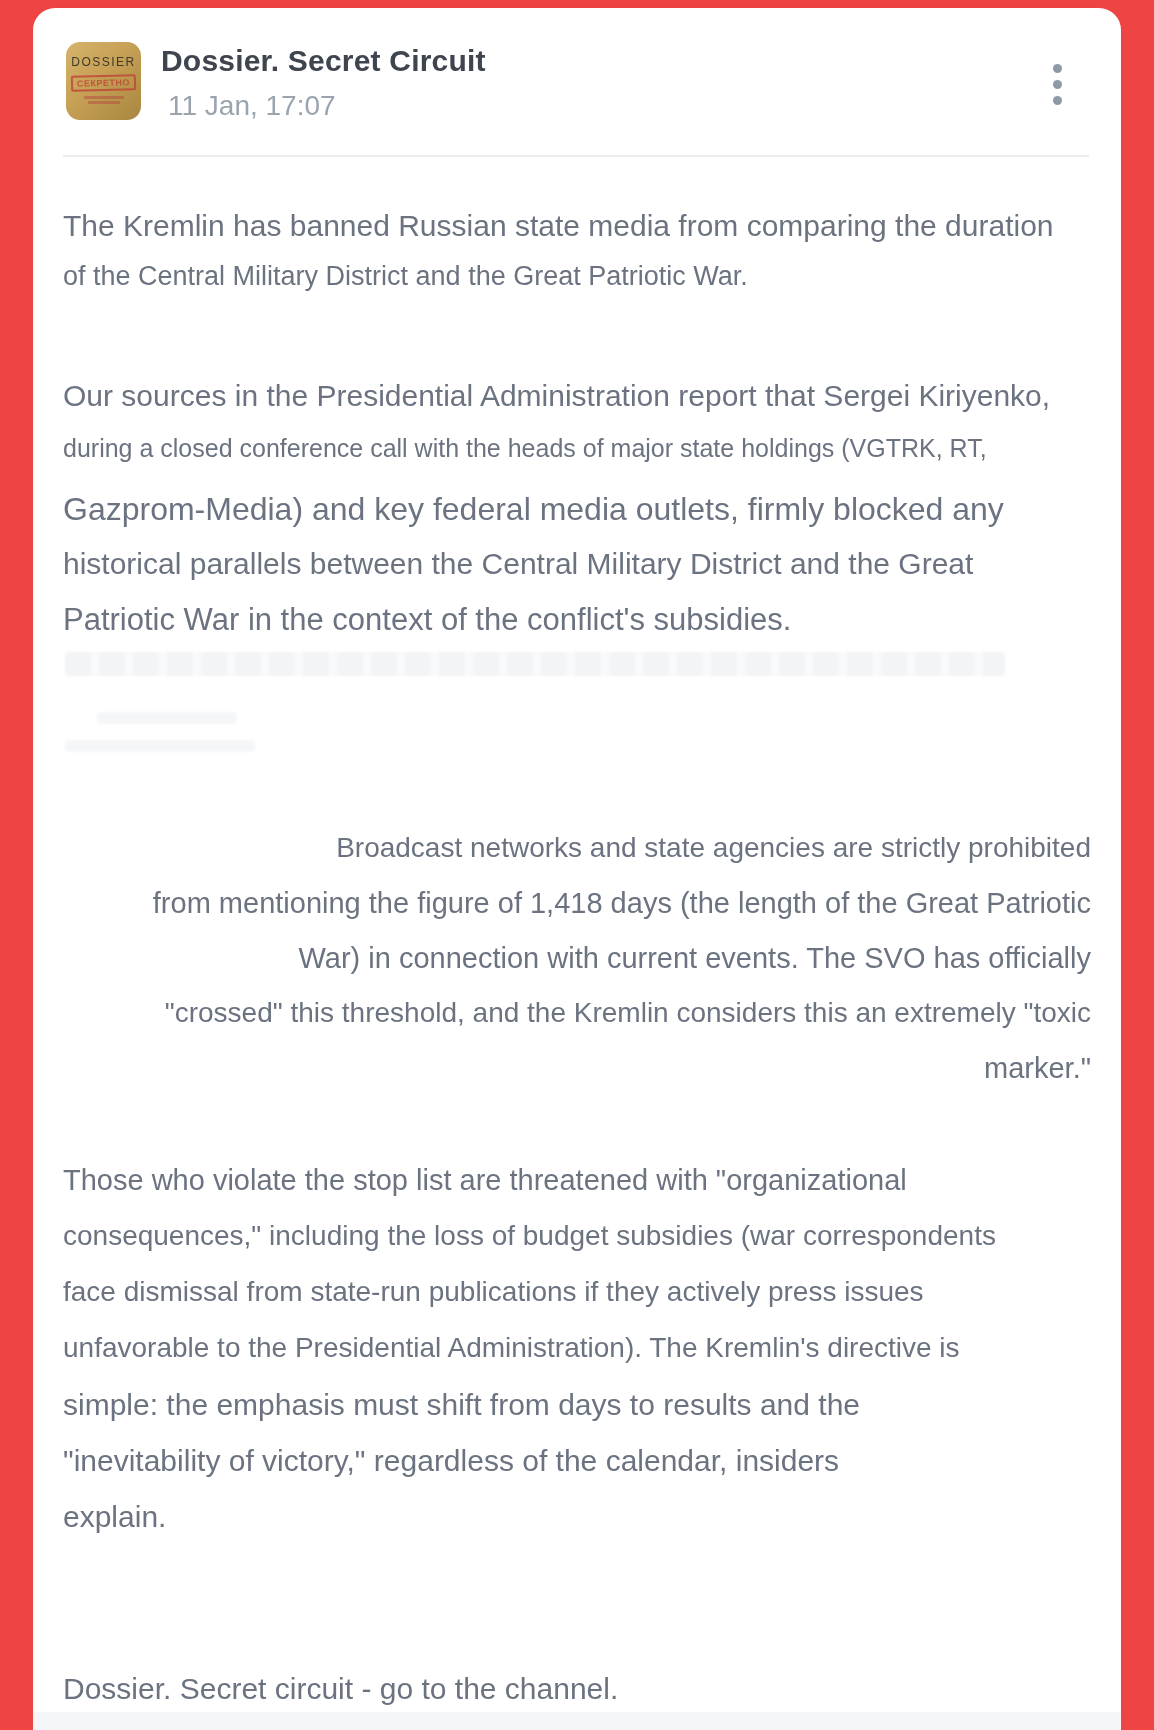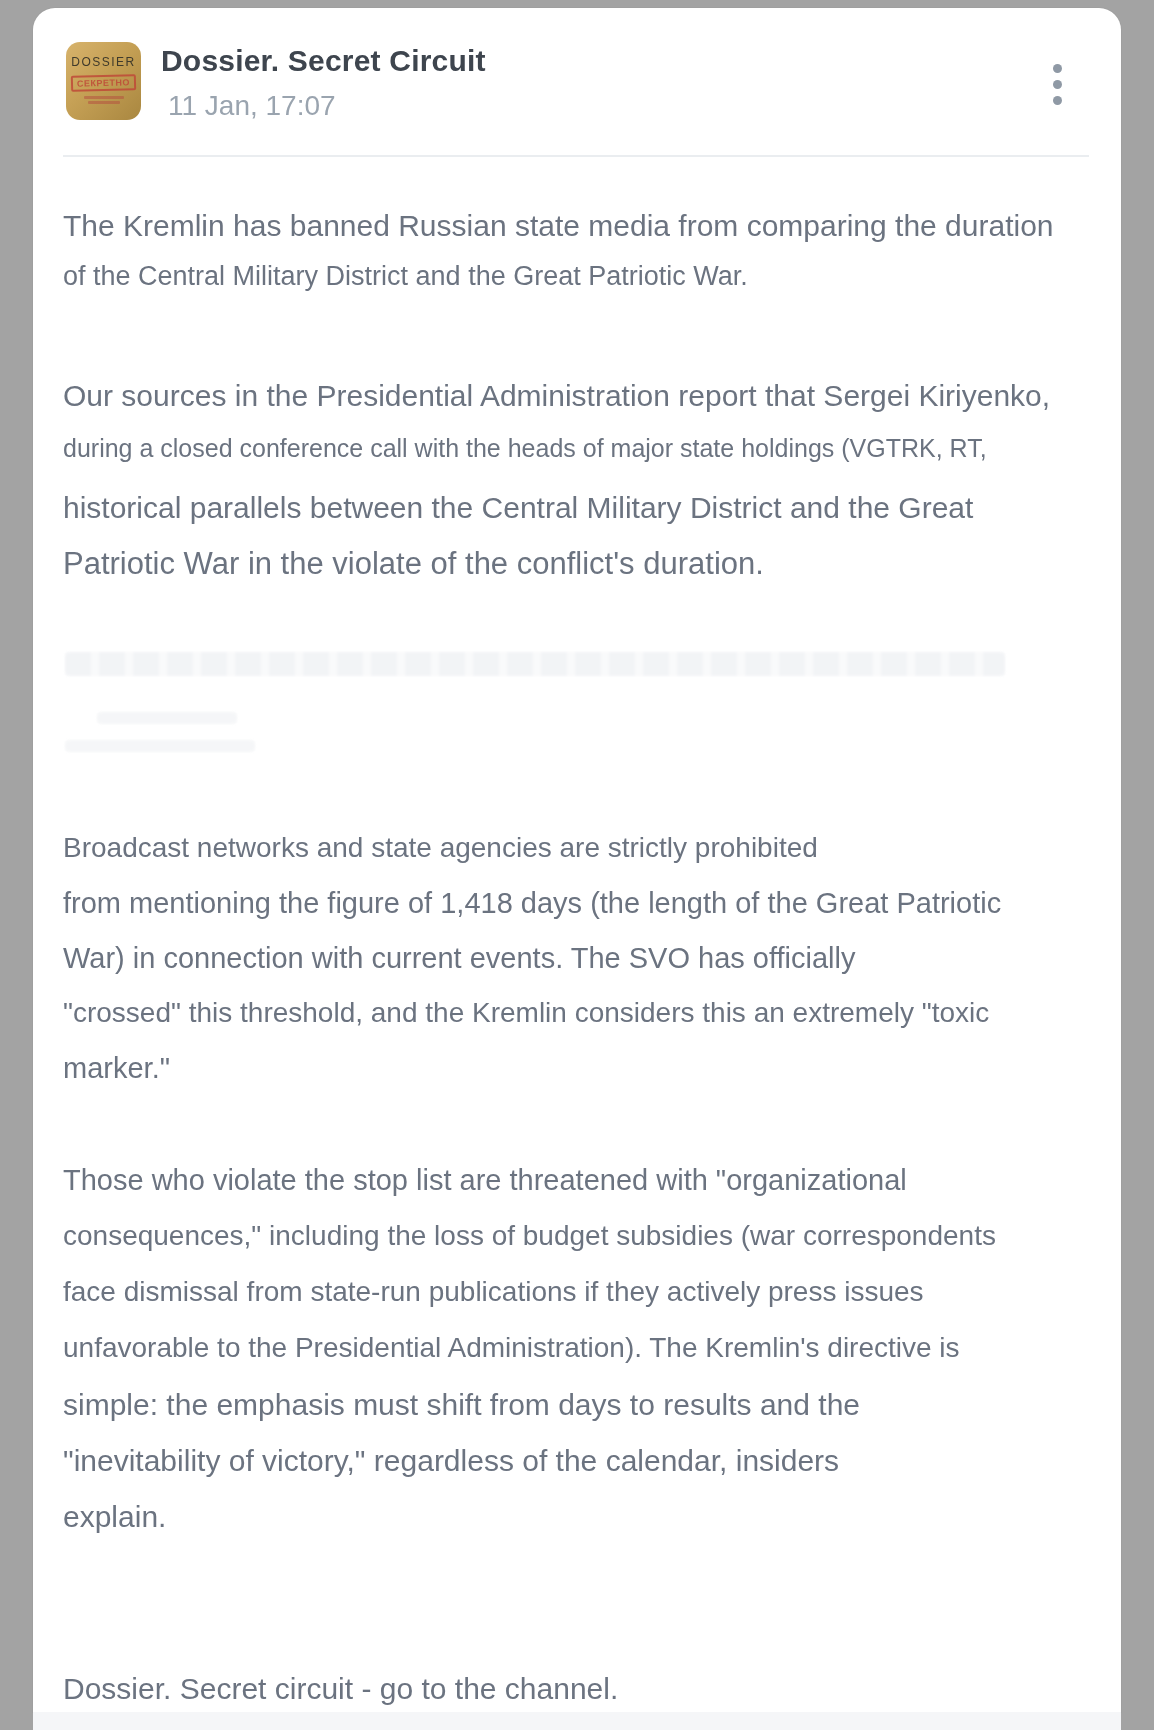--- a/index.html
+++ b/index.html
@@ -1,17 +1,17 @@
 <!DOCTYPE html>
 <html><head>
 <meta charset="utf-8">
 <style>
   html,body{margin:0;padding:0;}
   body{font-family:"Liberation Sans", sans-serif; background:#e9ebee;}
-  .page{position:relative;width:1154px;height:1730px;background:#a3a3a3;overflow:hidden;}
+  .page{position:relative;width:1154px;height:1730px;background:#ef4444;overflow:hidden;}
   .card{position:absolute;left:33px;top:8px;width:1088px;height:1704px;background:#ffffff;
         border-radius:22px 22px 0 0; box-shadow:0 0 0 1px rgba(0,0,0,0.02);}
   .bottom-strip{position:absolute;left:33px;top:1712px;width:1088px;height:18px;background:#f5f6f8;}
 
   
   .avatar{position:absolute;left:33px;top:34px;width:75px;height:78px;border-radius:14px;
           background:linear-gradient(135deg,#d7b36c 0%,#c5a055 45%,#a98740 100%);
           overflow:hidden;text-align:center;}
   .av-label{margin-top:13px;font-size:12px;letter-spacing:1.5px;color:#3f3a2b;font-weight:400;}
   .av-stamp{display:inline-block;margin-top:6px;padding:1px 4px;border:2px solid #bf4a38;
@@ -29,21 +29,21 @@
          flex-direction:column;align-items:center;justify-content:center;gap:7px;cursor:pointer;}
   .kebab .dot{width:9px;height:9px;border-radius:50%;background:#8f99a5;}
 
   .divider{position:absolute;left:30px;right:32px;top:147px;height:2px;background:#eaedf0;}
 
   
   .para{position:absolute;left:30px;right:30px;color:#6b7380;}
   .line{line-height:1.25;white-space:nowrap;overflow:visible;}
   .p1{top:199px;} .p1 .line{height:53px;}
   .p2{top:369px;} .p2 .line{height:56px;}
-  .p3{top:822px;} .p3 .line{height:55px;}
+  .p3{top:822px;} .p3 .line{height:55px;text-align:right;}
   .p4{top:1154px;} .p4 .line{height:56px;}
   .footer-line{position:absolute;left:30px;top:1662px;font-size:30px;color:#6b7380;line-height:1.25;white-space:nowrap;}
 
   
   .ghost{position:absolute;border-radius:4px;background:#eef0f3;opacity:0.55;filter:blur(1px);}
   .ghost-a{left:32px;top:644px;width:940px;height:24px;
            background:repeating-linear-gradient(90deg,#e9ecf0 0 26px,#f5f6f8 26px 34px);}
   .ghost-b{left:64px;top:704px;width:140px;height:12px;}
   .ghost-c{left:32px;top:732px;width:190px;height:12px;}
 </style>
@@ -74,22 +74,23 @@
     <div class="divider"></div>
 
     <div class="para p1">
       <div class="line" style="font-size:30px">The Kremlin has banned Russian state media from comparing the duration</div>
       <div class="line" style="font-size:27px">of the Central Military District and the Great Patriotic War.</div>
     </div>
 
     <div class="para p2">
       <div class="line" style="font-size:30px">Our sources in the Presidential Administration report that Sergei Kiriyenko,</div>
       <div class="line" style="font-size:25px">during a closed conference call with the heads of major state holdings (VGTRK, RT,</div>
+      <div class="line" style="font-size:32px">Gazprom-Media) and key federal media outlets, firmly blocked any</div>
       <div class="line" style="font-size:30px">historical parallels between the Central Military District and the Great</div>
-      <div class="line" style="font-size:31px">Patriotic War in the violate of the conflict's duration.</div>
+      <div class="line" style="font-size:31px">Patriotic War in the context of the conflict's subsidies.</div>
     </div>
 
     <div class="ghost ghost-a"></div>
     <div class="ghost ghost-b"></div>
     <div class="ghost ghost-c"></div>
 
     <div class="para p3">
       <div class="line" style="font-size:28px">Broadcast networks and state agencies are strictly prohibited</div>
       <div class="line" style="font-size:29px">from mentioning the figure of 1,418 days (the length of the Great Patriotic</div>
       <div class="line" style="font-size:29px">War) in connection with current events. The SVO has officially</div>

